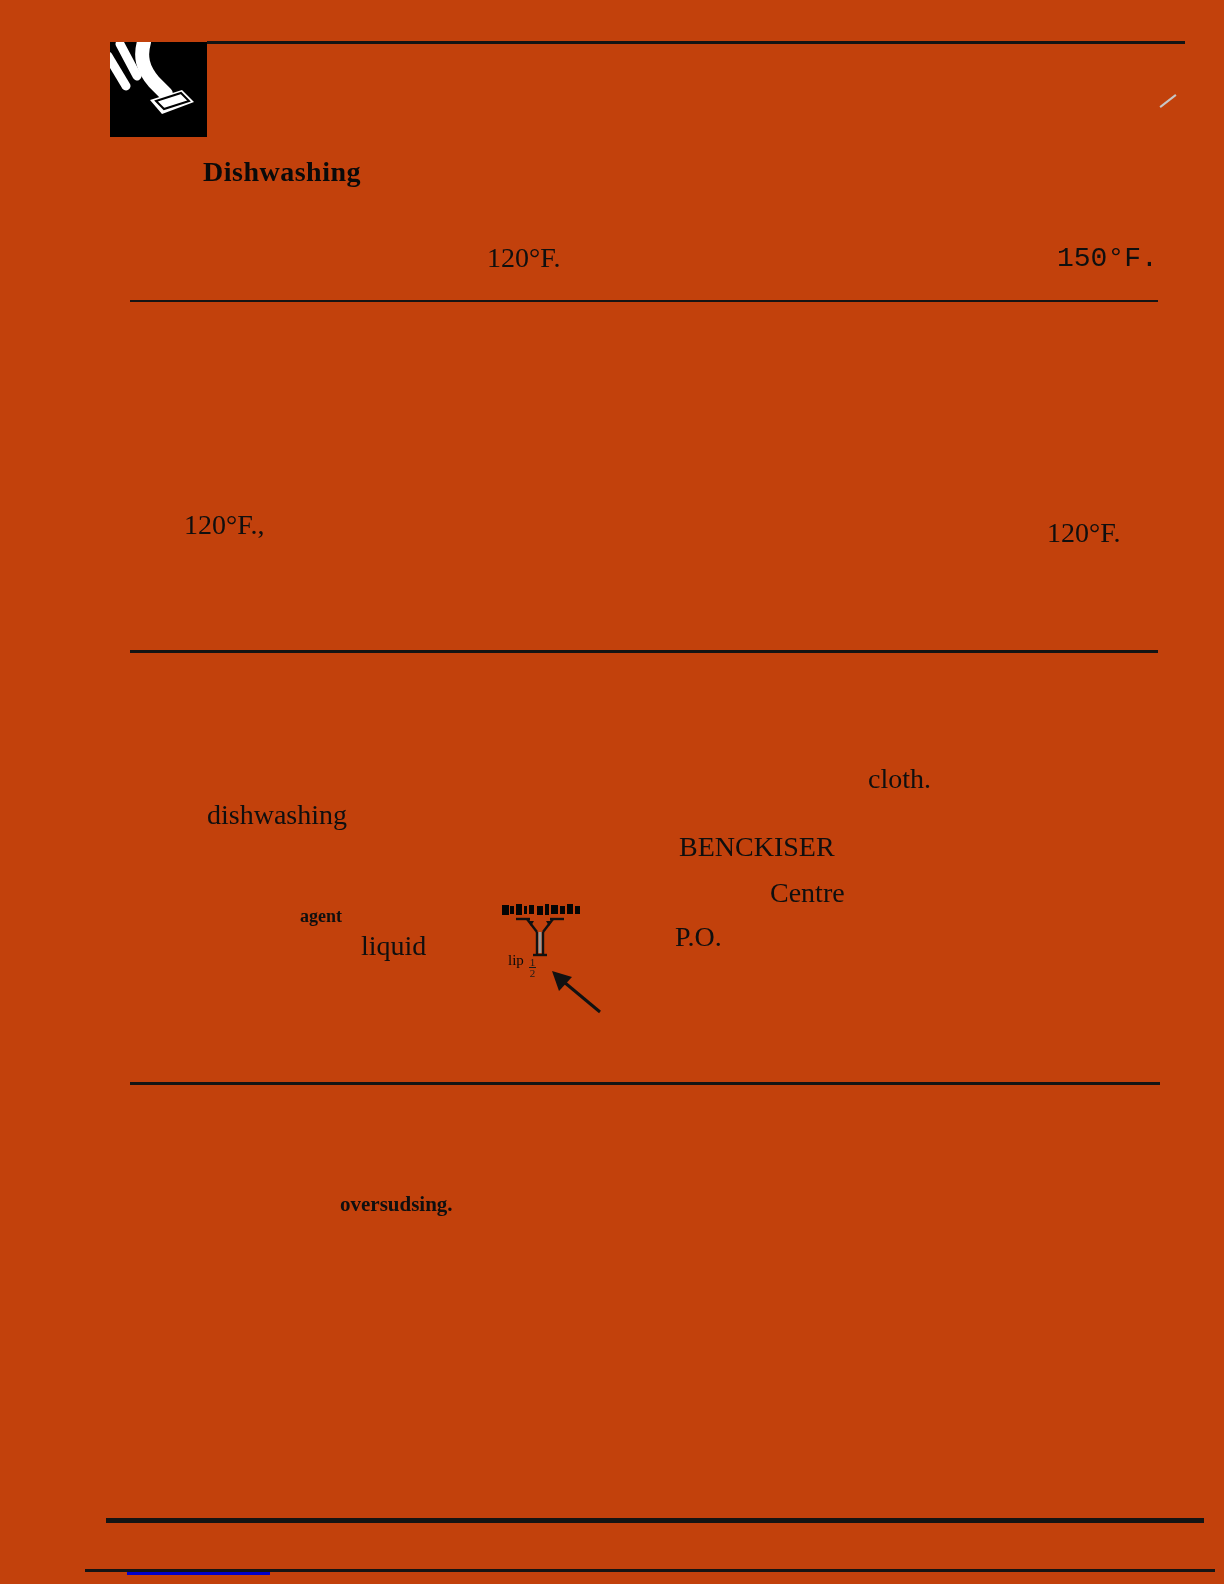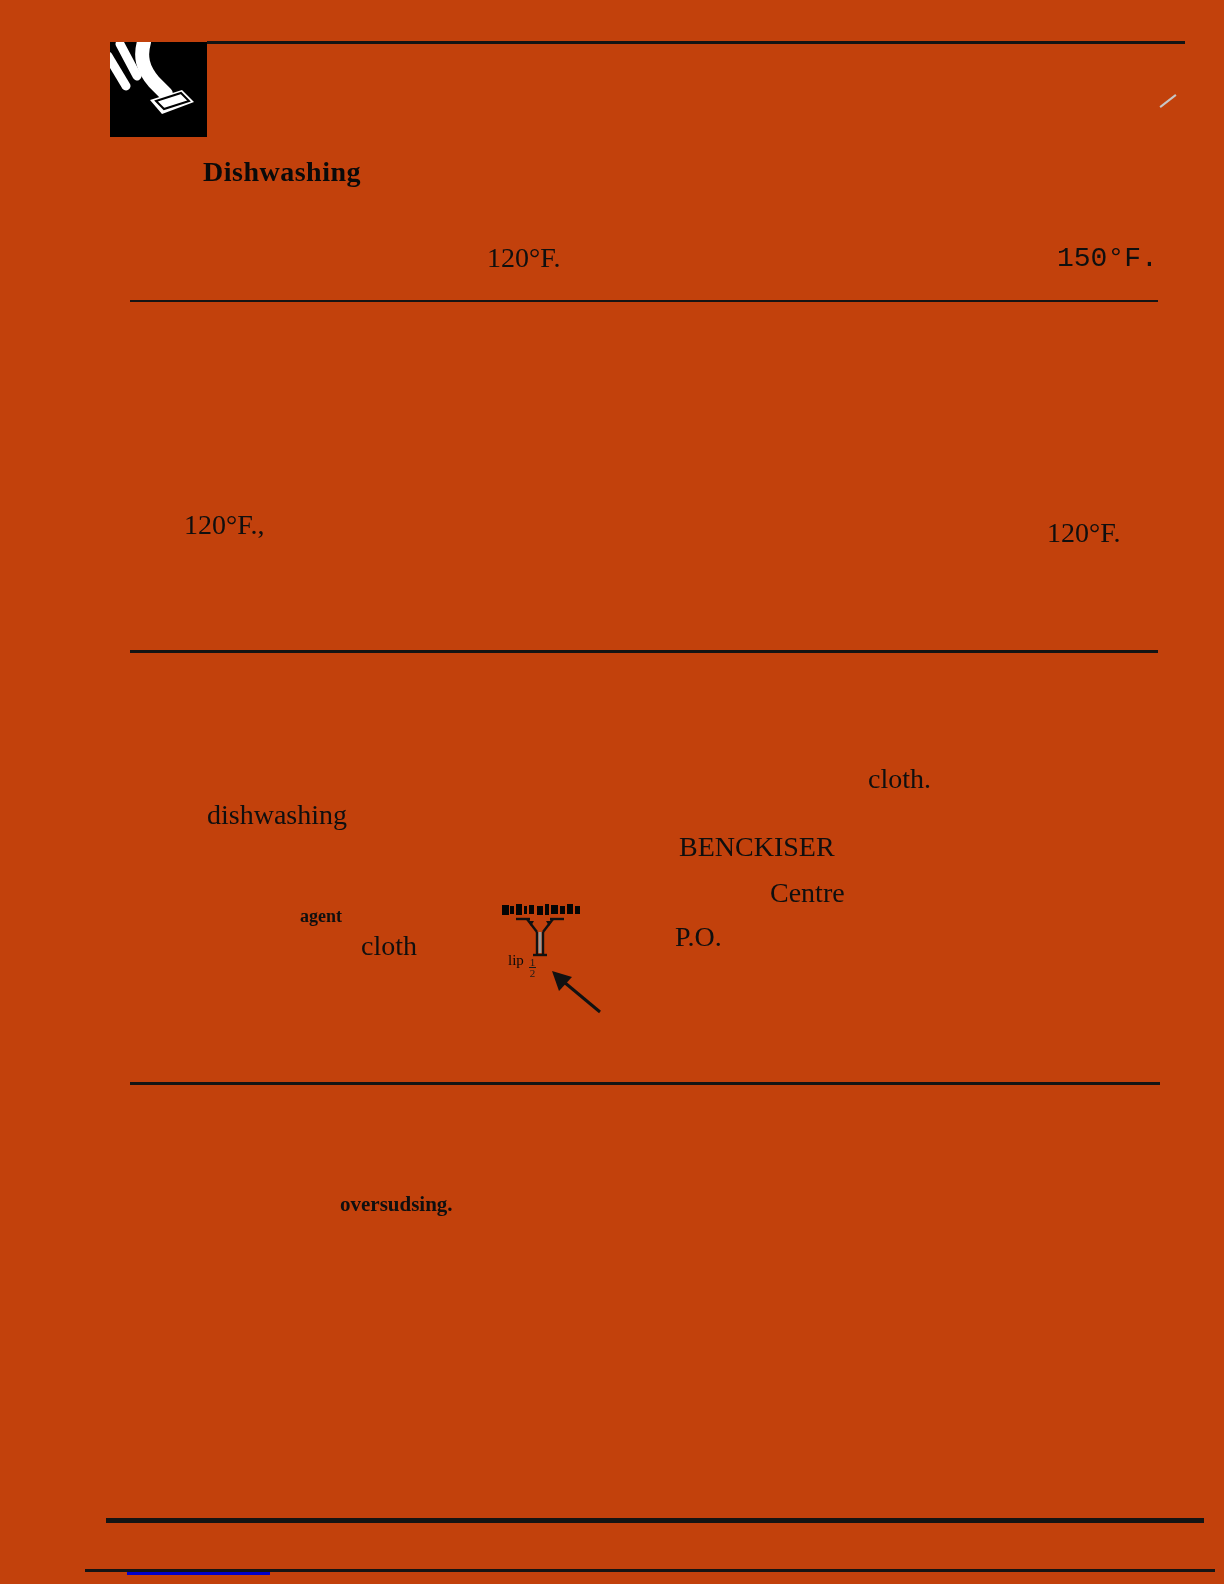--- a/index.html
+++ b/index.html
@@ -100,21 +100,21 @@
   <div class="frag" style="left:184px; top:509px;">120°F.,</div>
   <div class="frag" style="left:1047px; top:517px;">120°F.</div>
 
   <div class="rule" style="left:130px; top:650px; width:1028px; height:3px;"></div>
 
   <div class="frag" style="left:868px; top:747px;margin-top:16px;">cloth.</div>
   <div class="frag" style="left:207px; top:799px;">dishwashing</div>
   <div class="frag" style="left:679px; top:831px;">BENCKISER</div>
   <div class="frag" style="left:770px; top:877px;">Centre</div>
   <div class="frag bold" style="left:288px; top:906px; font-size:18px;margin-left:12px;">agent</div>
-  <div class="frag" style="left:361px; top:930px;">cloth</div>
+  <div class="frag" style="left:361px; top:930px;">liquid</div>
   <div class="frag" style="left:675px; top:921px;">P.O.</div>
 
   <div class="abs" style="left:500px; top:902px;">
     <svg width="84" height="58" viewBox="0 0 84 58">
 
       <g fill="#050505">
         <rect x="2" y="3" width="7" height="10"></rect>
         <rect x="10" y="4" width="4" height="8"></rect>
         <rect x="16" y="2" width="6" height="11"></rect>
         <rect x="24" y="4" width="3" height="8"></rect>

